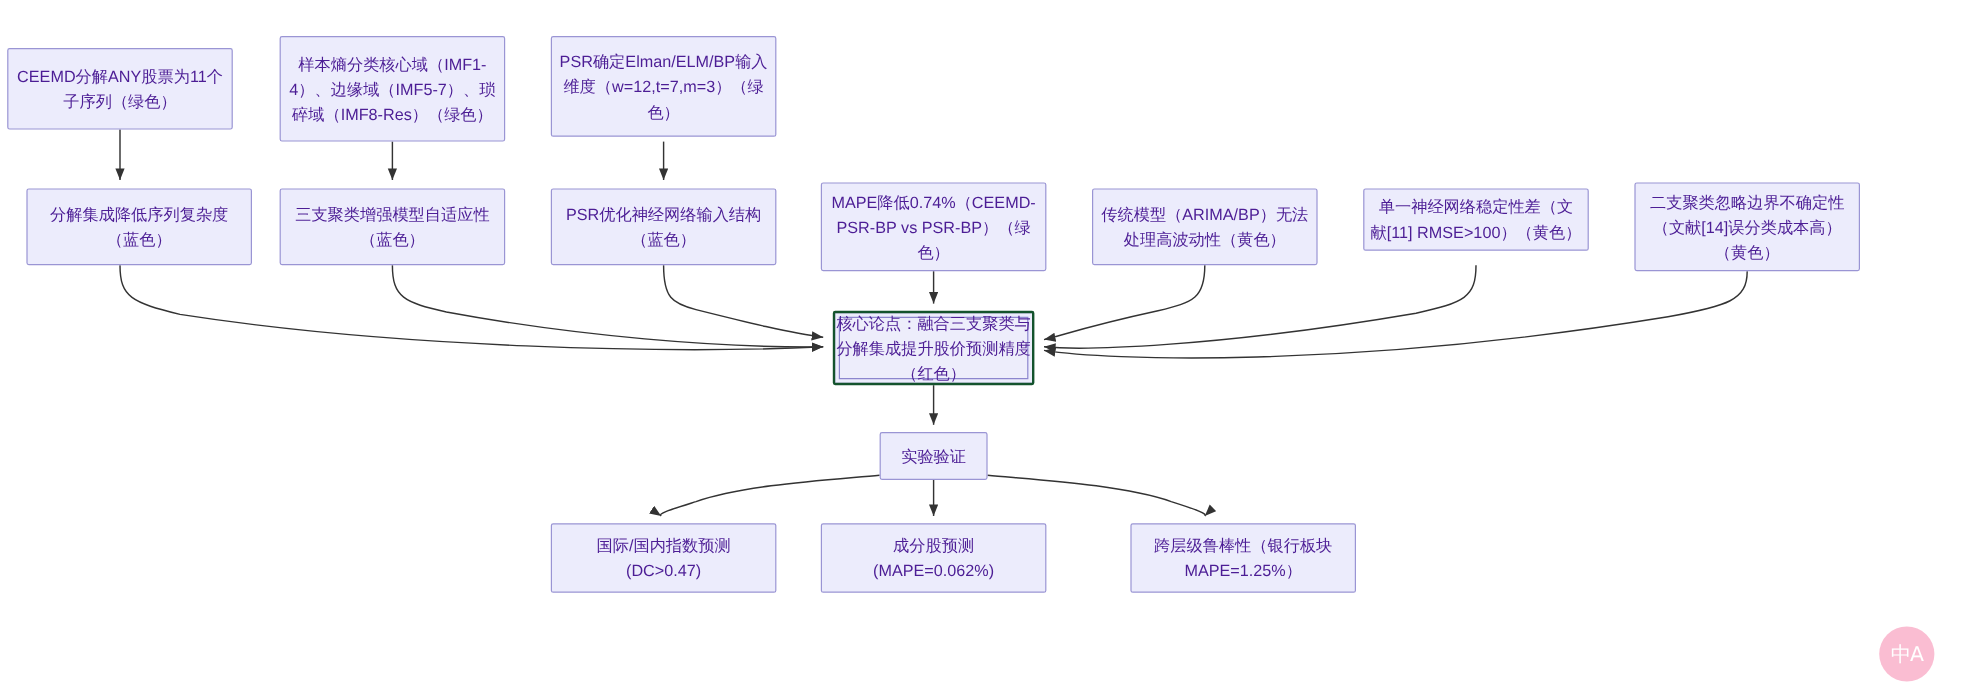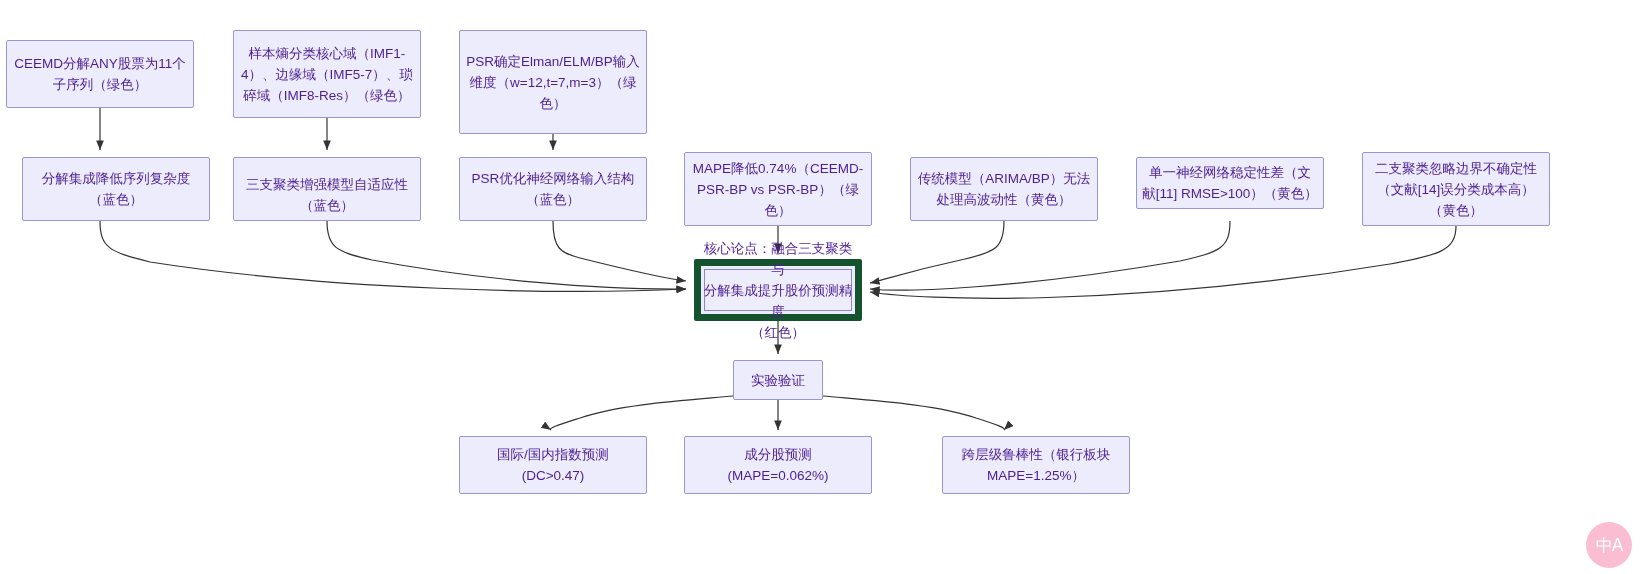--- a/index.html
+++ b/index.html
@@ -42,27 +42,27 @@
     font-size: 13.5px;
     line-height: 21px;
     padding: 4px 0;
     z-index: 2;
   }
   .node .label {
     display: block;
     white-space: pre-line;
   }
   .node.core {
-    border: 7px solid #14532d;
+    border: 2px solid #14532d;
     box-shadow: inset 0 0 0 3px #ECECFC, inset 0 0 0 4px #8C86CE;
     background: #EDEDFB;
   }
   .watermark {
     position: absolute;
-    right: 8px;
+    right: 28px;
     bottom: 6px;
     width: 46px;
     height: 46px;
     border-radius: 50%;
     background: #F9A8C4;
     opacity: .75;
     display: flex;
     align-items: center;
     justify-content: center;
     color: #ffffff;
@@ -103,30 +103,30 @@
   <div id="node-layer">
       <div class="node" style="left: 6px; top: 40px; width: 188px; height: 68px;">
         <span class="label">CEEMD分解ANY股票为11个
 子序列（绿色）</span>
       </div>
       <div class="node" style="left: 233px; top: 30px; width: 188px; height: 88px;">
         <span class="label">样本熵分类核心域（IMF1-
 4）、边缘域（IMF5-7）、琐
 碎域（IMF8-Res）（绿色）</span>
       </div>
-      <div class="node" style="left: 459px; top: 30px; width: 188px; height: 104px;">
+      <div class="node" style="left: 459px; top: 30px; width: 188px; height: 84px;">
         <span class="label">PSR确定Elman/ELM/BP输入
 维度（w=12,t=7,m=3）（绿
 色）</span>
       </div>
       <div class="node" style="left: 22px; top: 157px; width: 188px; height: 64px;">
         <span class="label">分解集成降低序列复杂度
 （蓝色）</span>
       </div>
-      <div class="node" style="left: 233px; top: 157px; width: 188px; height: 64px; align-items: flex-end;">
+      <div class="node" style="left: 233px; top: 157px; width: 188px; height: 64px;">
         <span class="label">三支聚类增强模型自适应性
 （蓝色）</span>
       </div>
       <div class="node" style="left: 459px; top: 157px; width: 188px; height: 64px;">
         <span class="label">PSR优化神经网络输入结构
 （蓝色）</span>
       </div>
       <div class="node" style="left: 684px; top: 152px; width: 188px; height: 74px;">
         <span class="label">MAPE降低0.74%（CEEMD-
 PSR-BP vs PSR-BP）（绿

